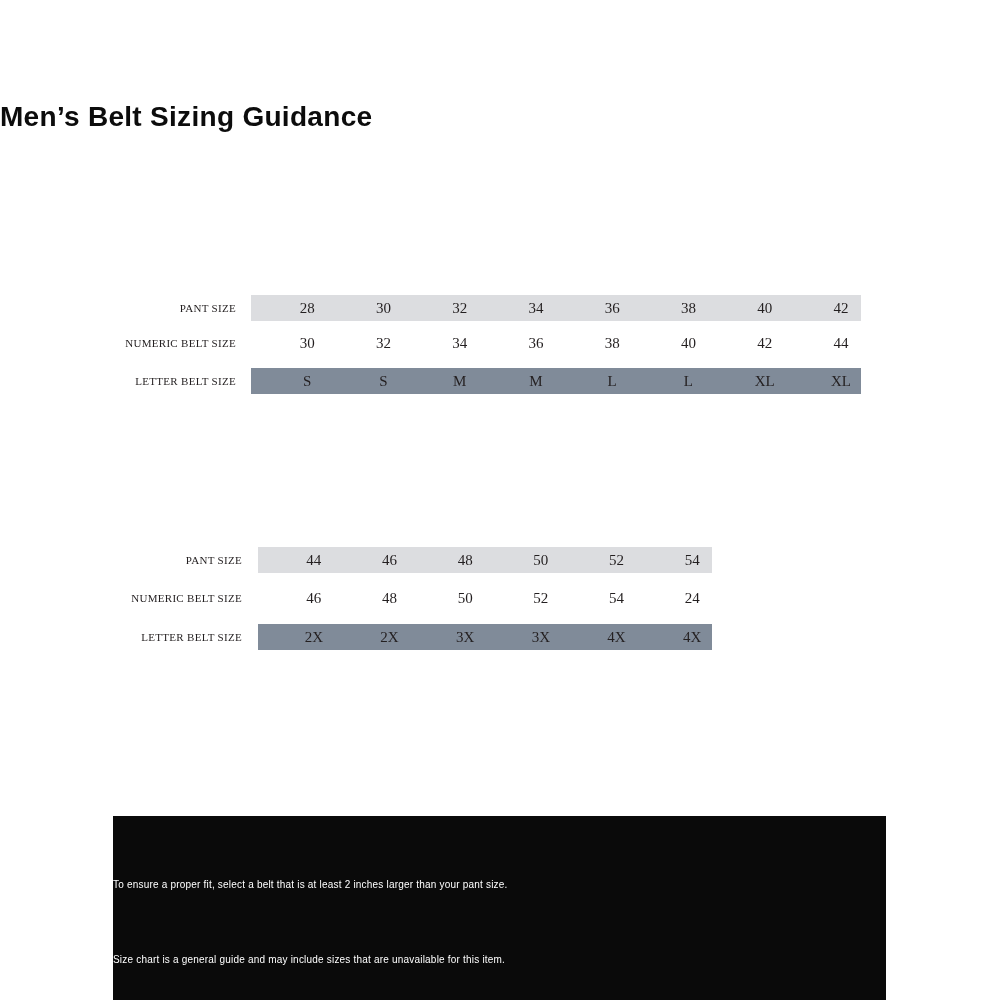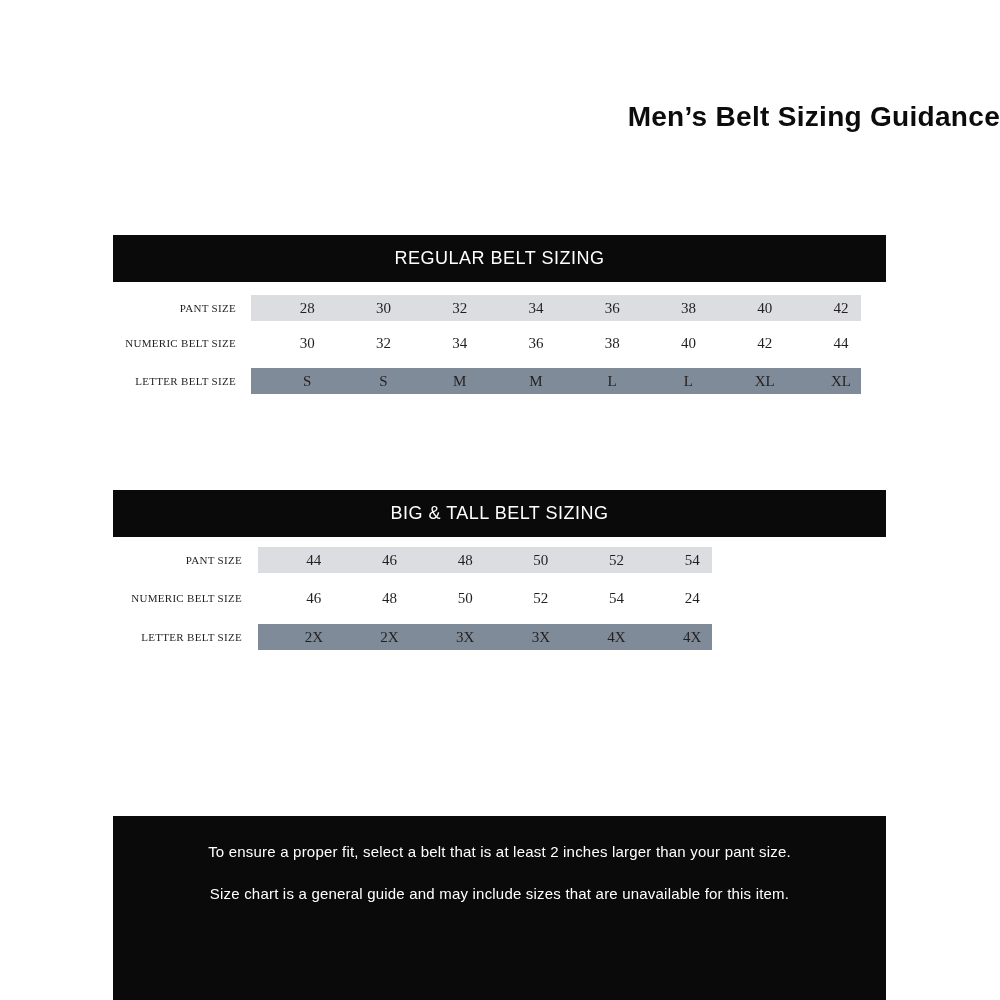--- a/index.html
+++ b/index.html
@@ -3,21 +3,21 @@
 <meta charset="utf-8">
 <style>
   * { margin:0; padding:0; box-sizing:border-box; }
   html,body { background:#ffffff; }
   body { font-family:"Liberation Sans", sans-serif; }
 
   .page { position:relative; width:1000px; height:1000px; margin:0 auto;
           background:var(--page-bg,#ffffff); overflow:hidden; }
 
   .title { position:absolute; top:101px; left:0; width:100%;
-           text-align:right; font-size:28px; font-weight:800;
+           text-align:left; font-size:28px; font-weight:800;
            color:#0c0c0c; letter-spacing:0.3px; }
 
   .table-section { position:absolute; left:113px; width:773px; height:165px; }
   .regular  { top:235px; }
   .bigtall  { top:490px; }
 
   .banner { position:absolute; top:0; left:0; width:773px; height:47px;
             background:var(--banner-bg,#0a0a0a);
             display:flex; align-items:center; justify-content:center; }
   .banner-text { color:var(--banner-text,#ffffff); font-size:18px;
@@ -44,34 +44,31 @@
   .band.plain { background:transparent; }
   .band.dark  { background:var(--letter-row-bg,#808b99); }
 
   .cell { flex:1 1 0; display:flex; align-items:center; justify-content:center;
           font-size:15px; color:var(--body-text,#231f20);padding-left:36px; }
 
   .notes { position:absolute; left:113px; top:816px; width:773px; height:184px;
            background:var(--footer-bg,#0a0a0a);
            display:flex; flex-direction:column; align-items:stretch;
            padding-top:26px; gap:22px; }
-  .note { color:var(--banner-text,#ffffff); font-size:15px; height:20px;
-          line-height:20px; text-align:center; letter-spacing:0.2px; }
+  .note { color:var(--banner-text,#ffffff); font-size:10px; height:20px;
+          line-height:20px; text-align:left; letter-spacing:0.2px;margin-top:33px; }
 </style>
 </head>
 <body>
 
 <div class="page">
 
   <h1 class="title">Men’s Belt Sizing Guidance</h1>
 
   <section class="table-section regular">
-    <div class="banner">
-      <span class="banner-text">REGULAR BELT SIZING</span>
-    </div>
 
     <div class="row row-pant">
       <div class="row-label">PANT SIZE</div>
       <div class="band light">
         <div class="cell">28</div>
         <div class="cell">30</div>
         <div class="cell">32</div>
         <div class="cell">34</div>
         <div class="cell">36</div>
         <div class="cell">38</div>
@@ -103,23 +100,20 @@
         <div class="cell">M</div>
         <div class="cell">L</div>
         <div class="cell">L</div>
         <div class="cell">XL</div>
         <div class="cell">XL</div>
       </div>
     </div>
   </section>
 
   <section class="table-section bigtall">
-    <div class="banner">
-      <span class="banner-text">BIG &amp; TALL BELT SIZING</span>
-    </div>
 
     <div class="row row-pant">
       <div class="row-label">PANT SIZE</div>
       <div class="band light">
         <div class="cell">44</div>
         <div class="cell">46</div>
         <div class="cell">48</div>
         <div class="cell">50</div>
         <div class="cell">52</div>
         <div class="cell">54</div>

